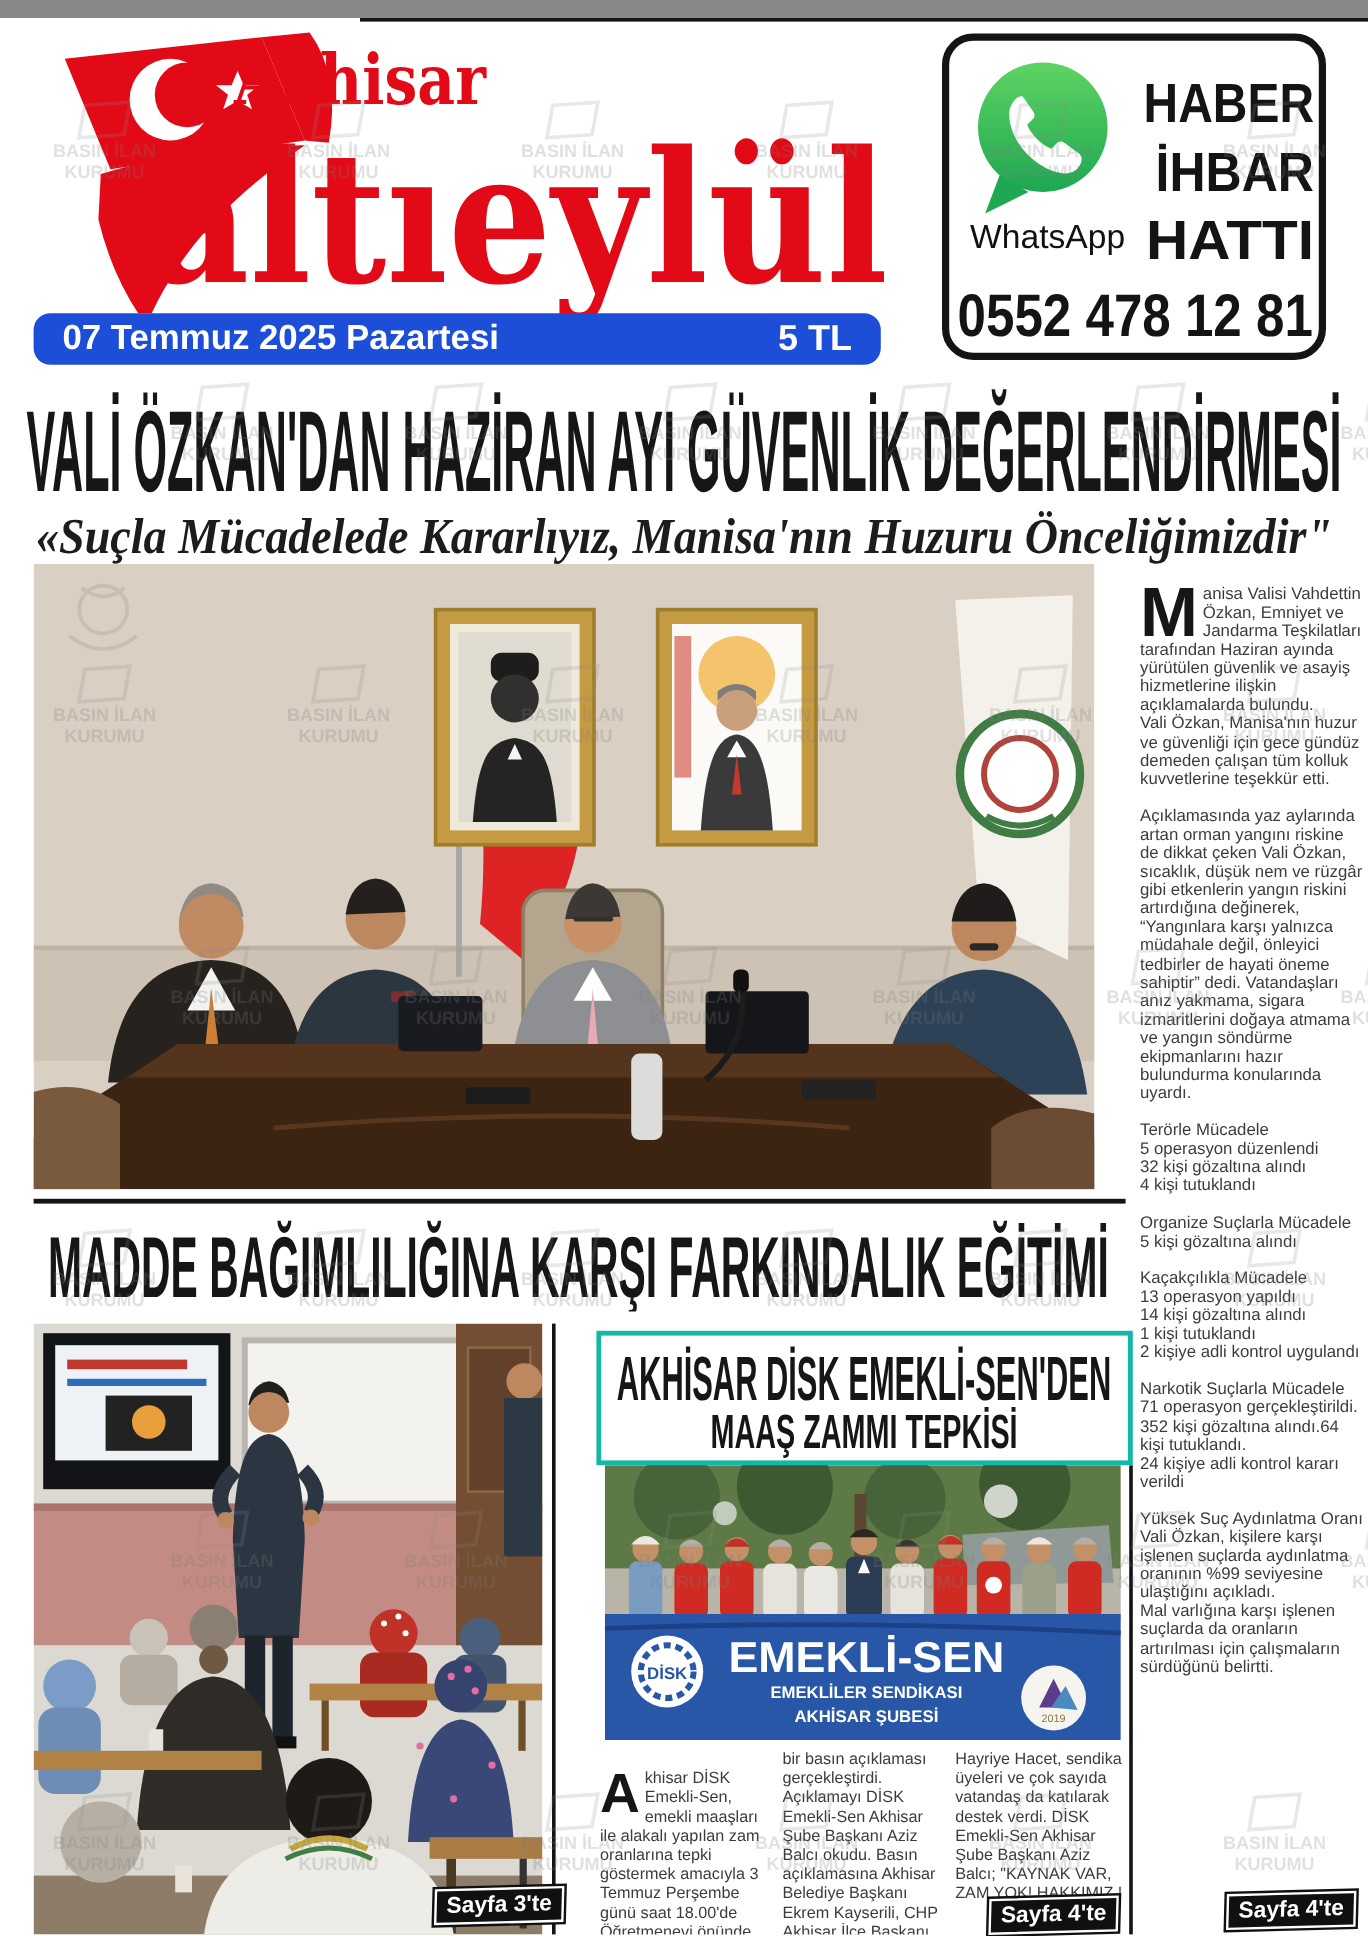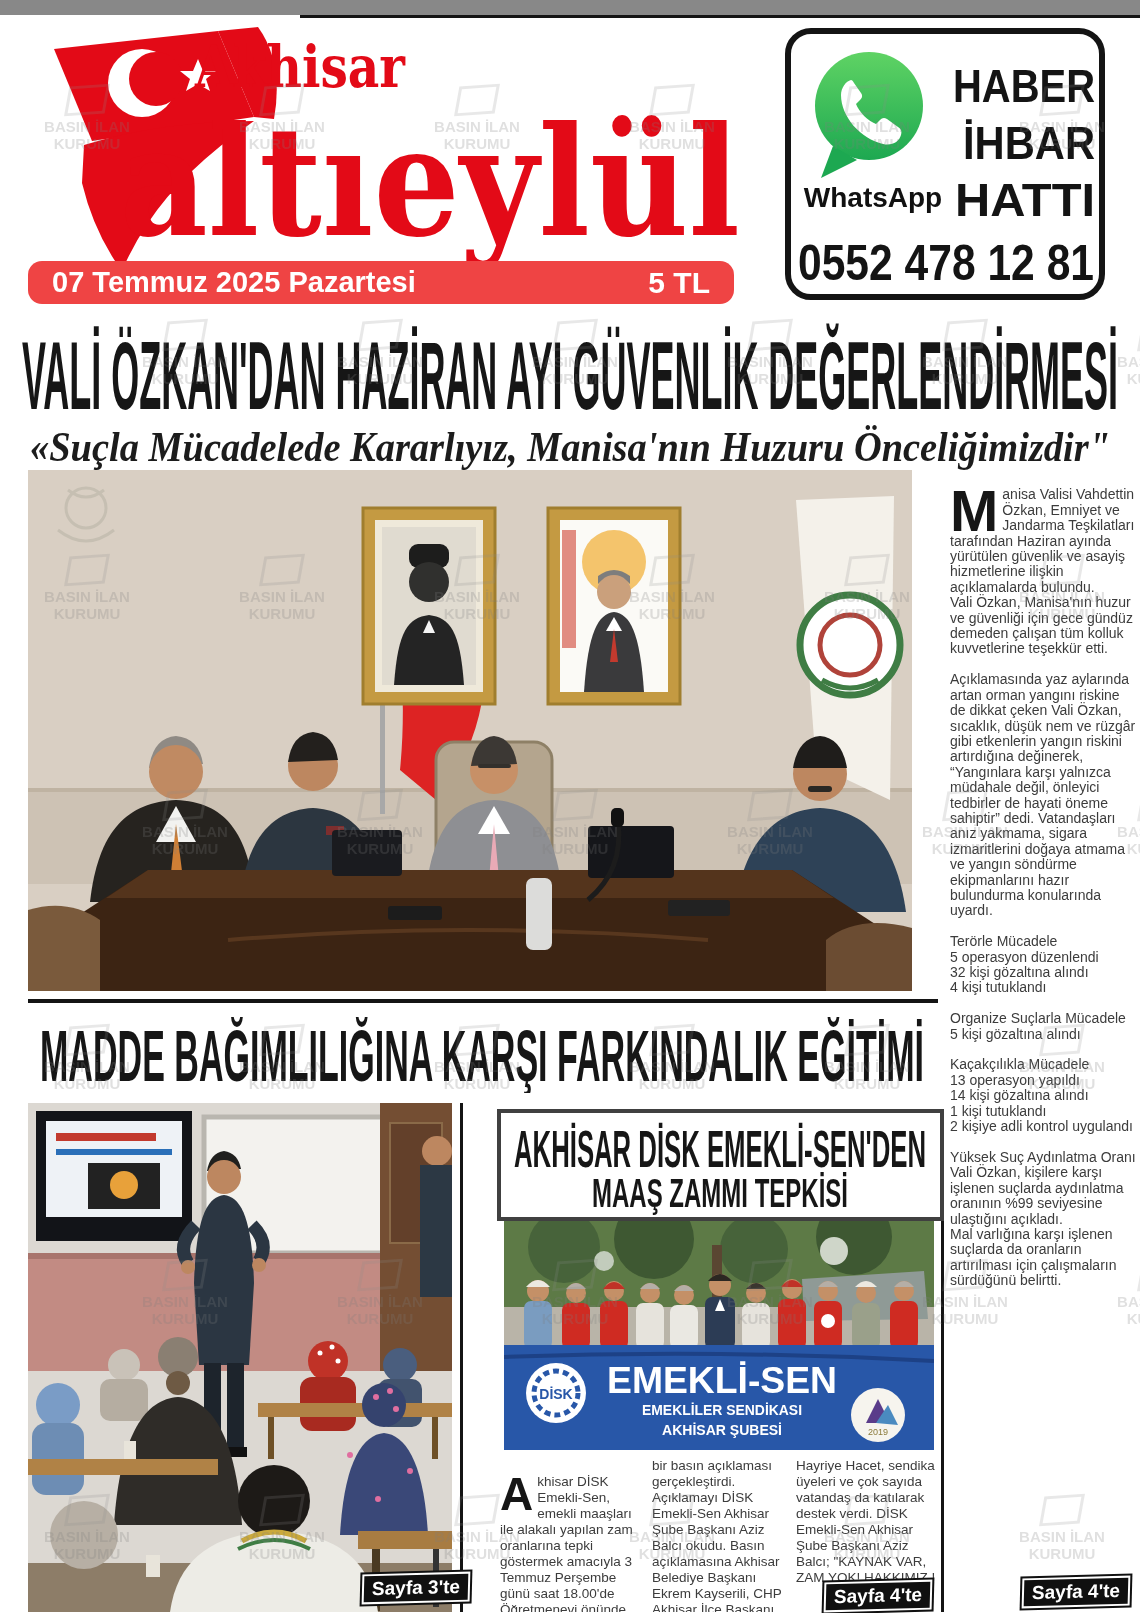--- a/index.html
+++ b/index.html
@@ -3,39 +3,39 @@
 <meta charset="utf-8">
 <style>
   html,body{margin:0;padding:0;background:#888;}
   .page{position:relative;width:1140px;height:1613px;margin:15px auto;background:#fff;overflow:hidden;
         font-family:"Liberation Sans",sans-serif;}
   .abs{position:absolute;}
   svg{display:block;}
   
   .topline{left:300px;top:0;width:840px;height:3px;background:#141414;}
   
-  .datebar{left:28px;top:246px;width:706px;height:43px;background:#ef4444;border-radius:14px;
+  .datebar{left:28px;top:246px;width:706px;height:43px;background:#1d4ed8;border-radius:14px;
            display:flex;align-items:center;justify-content:space-between;padding:0 24px;box-sizing:border-box;}
   .datebar .d{color:#fff;font-weight:bold;font-size:29px;}
   .datebar .p{color:#fff;font-weight:bold;font-size:30px;}
   
   .wabox{left:785px;top:13px;width:320px;height:272px;background:#fff;border:6px solid #141414;border-radius:26px;box-sizing:border-box;}
-  .walabel{left:0;top:148px;width:164px;text-align:center;font-size:28px;font-weight:700;color:#111;}
+  .walabel{left:0;top:148px;width:164px;text-align:center;font-size:28px;font-weight:400;color:#111;}
   
   .art{color:#3c3c3c;font-size:14px;line-height:15.4px;white-space:pre-line;}
   .art p{margin:0;}
   .dropcap{float:left;font-weight:bold;color:#161616;font-size:58px;line-height:44px;padding:2px 4px 0 0;white-space:normal;}
   .leadcol{left:950px;top:457px;width:188px;height:1142px;overflow:hidden;}
   .dcol{top:1443px;height:154px;overflow:hidden;font-size:13.5px;line-height:16px;}
   
   .hdiv{left:28px;top:984px;width:910px;height:4px;background:#141414;}
   .vdivL{left:460px;top:1088px;width:3px;height:509px;background:#141414;}
   .vdivR{left:941px;top:1206px;width:3px;height:391px;background:#141414;}
   
-  .diskbox{left:497px;top:1094px;width:447px;height:112px;border:4px solid #404040;box-sizing:border-box;background:#fff;}
+  .diskbox{left:497px;top:1094px;width:447px;height:112px;border:4px solid #14b8a6;box-sizing:border-box;background:#fff;}
   
   .badge{position:absolute;background:#101010;color:#fff;font-weight:700;font-size:19px;line-height:1;
          padding:3px 8px 4px;border:2px solid #fff;box-shadow:0 0 0 2px #101010;
          transform:rotate(-1.5deg) skewX(-3deg);z-index:30;}
   
   .wmlayer{position:absolute;inset:0;z-index:40;pointer-events:none;}
   .wm{position:absolute;width:150px;text-align:center;color:rgba(125,125,125,.24);
       font:bold 15px/17px "Liberation Sans",sans-serif;}
   .wm i{display:block;width:34px;height:24px;border:3px solid rgba(140,140,140,.20);margin:0 auto 3px;
         transform:skewX(-14deg) rotate(-4deg);}
@@ -191,20 +191,24 @@
 5 operasyon düzenlendi
 32 kişi gözaltına alındı
 4 kişi tutuklandı</p>
     <p>Organize Suçlarla Mücadele
 5 kişi gözaltına alındı</p>
     <p>Kaçakçılıkla Mücadele
 13 operasyon yapıldı
 14 kişi gözaltına alındı
 1 kişi tutuklandı
 2 kişiye adli kontrol uygulandı</p>
+    <p>Narkotik Suçlarla Mücadele
+71 operasyon gerçekleştirildi.
+352 kişi gözaltına alındı.64 kişi tutuklandı.
+24 kişiye adli kontrol kararı verildi</p>
     <p>Yüksek Suç Aydınlatma Oranı
 Vali Özkan, kişilere karşı işlenen suçlarda aydınlatma oranının %99 seviyesine ulaştığını açıkladı.
 Mal varlığına karşı işlenen suçlarda da oranların artırılması için çalışmaların sürdüğünü belirtti.</p>
   </div>
   <div class="badge" style="left:1022px;top:1562px">Sayfa 4'te</div>
 
   <div class="abs hdiv"></div>
   <svg class="abs" style="left:28px;top:992px" width="908" height="86">
     <text x="454" y="74" text-anchor="middle" font-weight="bold" font-size="72" fill="#161616" font-family="Liberation Sans, sans-serif" textLength="884" lengthAdjust="spacingAndGlyphs">MADDE BAĞIMLILIĞINA KARŞI FARKINDALIK EĞİTİMİ</text>
   </svg>

